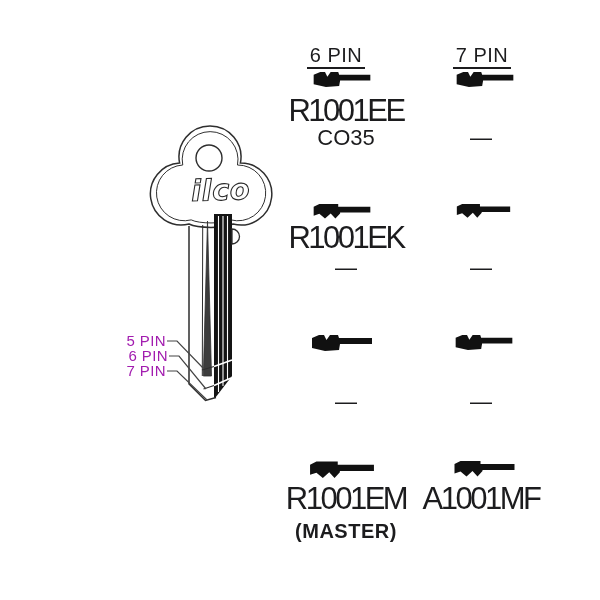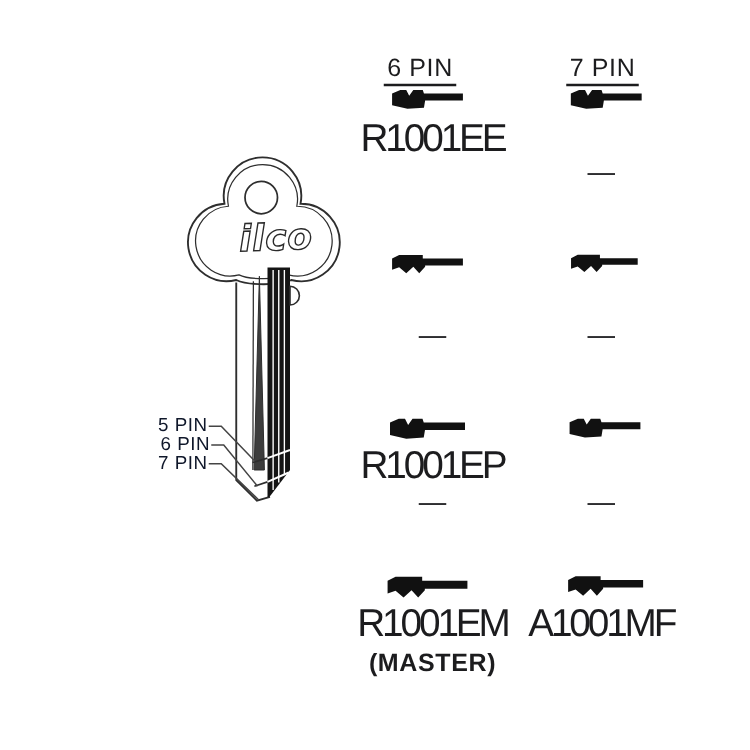--- a/index.html
+++ b/index.html
@@ -4,21 +4,21 @@
 <style>
   html,body{margin:0;padding:0;background:#fff;}
   #page{
     position:relative;width:600px;height:600px;background:#ffffff;
     overflow:hidden;font-family:"Liberation Sans",sans-serif;color:#1c1c1e;
   }
   
   #key-art{position:absolute;left:0;top:0;width:600px;height:600px;}
   .pinlab{
     position:absolute;width:70px;text-align:right;font-size:15px;line-height:15px;
-    color:#0f172a;letter-spacing:.4px;white-space:nowrap;
+    color:#a21caf;letter-spacing:.4px;white-space:nowrap;
   }
   
   .hdr{position:absolute;width:140px;text-align:center;font-size:20px;line-height:20px;letter-spacing:.5px;color:#1c1c1e;}
   .hdr .u{display:inline-block;padding:0 3px 2px 3px;border-bottom:2px solid #1c1c1e;}
   .kicon{position:absolute;}
   .part{
     position:absolute;width:190px;text-align:center;font-weight:normal;
     font-size:31px;line-height:31px;letter-spacing:-2.5px;white-space:nowrap;color:#1c1c1e;
   }
   .sub{
@@ -77,40 +77,41 @@
   </div>
 
   <svg class="kicon" style="left:311px;top:71px" width="62" height="17" viewBox="0 0 62 18">
     <path d="M1,4 L8,1 L13,1 L15.5,6 L19,1 L27,1 L28,4 L61,4 L61,10 L29,10 L28,16 L14,17 L1,14 Z" fill="#111"></path>
   </svg>
   <svg class="kicon" style="left:453px;top:71px" width="64" height="17" viewBox="0 0 62 18">
     <path d="M1,4 L8,1 L13,1 L15.5,6 L19,1 L27,1 L28,4 L61,4 L61,10 L29,10 L28,16 L14,17 L1,14 Z" fill="#111"></path>
   </svg>
 
   <div class="part" style="left:251px;top:95px">R1001EE</div>
+  <div class="sub" style="left:251px;top:126px">CO35</div>
   <div class="sub" style="left:386px;top:126px">—</div>
 
   <svg class="kicon" style="left:311px;top:203px" width="62" height="17" viewBox="0 0 62 18">
     <path d="M1,4 L7,1 L27,1 L27,4 L61,4 L61,10 L29,10 L29,11 L24,16.5 L19,11 L13,16.5 L7,11.5 L1,13.5 Z" fill="#111"></path>
   </svg>
   <svg class="kicon" style="left:453px;top:203px" width="61" height="16" viewBox="0 0 62 18">
     <path d="M1,4 L7,1 L27,1 L27,4 L61,4 L61,10 L29,10 L29,11 L24,16.5 L19,11 L13,16.5 L7,11.5 L1,13.5 Z" fill="#111"></path>
   </svg>
 
+  <div class="part" style="left:251px;top:222px">R1001EK</div>
   <div class="sub" style="left:251px;top:256px">—</div>
   <div class="sub" style="left:386px;top:256px">—</div>
 
   <svg class="kicon" style="left:310px;top:334px" width="64" height="18" viewBox="0 0 62 18">
     <path d="M1,4 L8,1 L13,1 L15.5,6 L19,1 L27,1 L28,4 L61,4 L61,10 L29,10 L28,16 L14,17 L1,14 Z" fill="#111"></path>
   </svg>
   <svg class="kicon" style="left:453px;top:334px" width="62" height="17" viewBox="0 0 62 18">
     <path d="M1,4 L8,1 L13,1 L15.5,6 L19,1 L27,1 L28,4 L61,4 L61,10 L29,10 L28,16 L14,17 L1,14 Z" fill="#111"></path>
   </svg>
 
-  <div class="part" style="left:251px;top:356px">R1001EP</div>
   <div class="sub" style="left:251px;top:390px">—</div>
   <div class="sub" style="left:386px;top:390px">—</div>
 
   <svg class="kicon" style="left:309px;top:460px" width="66" height="20" viewBox="0 0 62 18">
     <path d="M1,4 L7,1 L27,1 L27,4 L61,4 L61,10 L29,10 L29,11 L24,16.5 L19,11 L13,16.5 L7,11.5 L1,13.5 Z" fill="#111"></path>
   </svg>
   <svg class="kicon" style="left:453px;top:460px" width="63" height="18" viewBox="0 0 62 18">
     <path d="M1,4 L7,1 L27,1 L27,4 L61,4 L61,10 L29,10 L29,11 L24,16.5 L19,11 L13,16.5 L7,11.5 L1,13.5 Z" fill="#111"></path>
   </svg>
 

